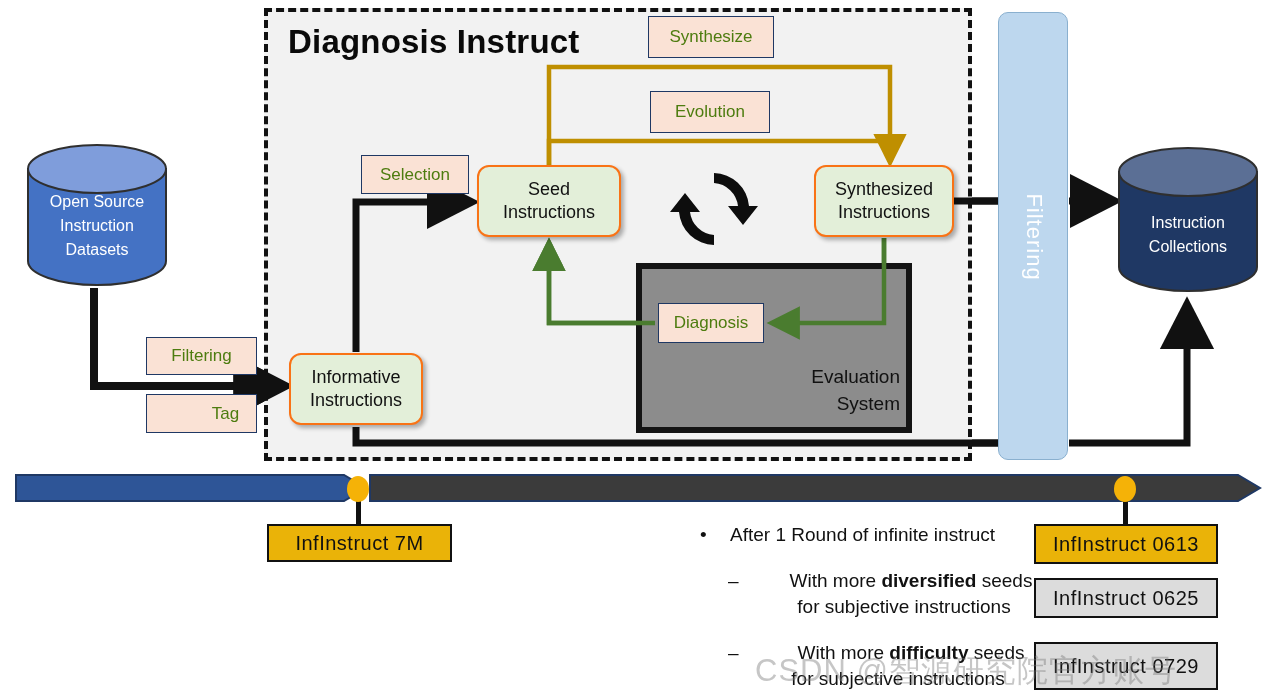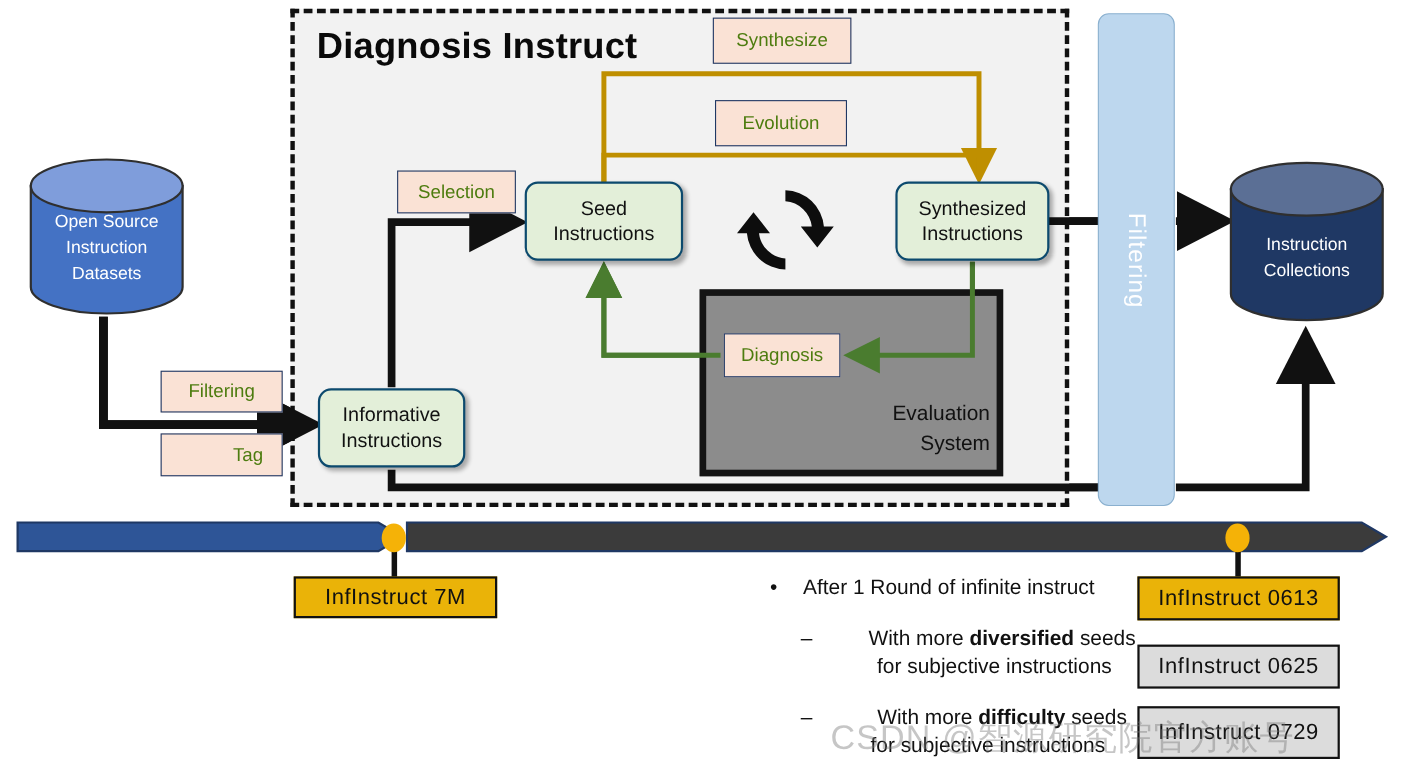--- a/index.html
+++ b/index.html
@@ -28,21 +28,21 @@
   }
   .b-synthesize{left:648px;top:16px;width:126px;height:42px;}
   .b-evolution{left:650px;top:91px;width:120px;height:42px;}
   .b-selection{left:361px;top:155px;width:108px;height:39px;font-size:17px;}
   .b-diagnosis{left:658px;top:303px;width:106px;height:40px;}
   .b-filtering-lbl{left:146px;top:337px;width:111px;height:38px;}
   .b-tag-lbl{left:146px;top:394px;width:111px;height:39px;padding-left:48px;}
 
   
   .greenbox{
-    background:#e3efd9;border:2px solid #0c4a6e;border-radius:12px;
+    background:#e3efd9;border:2px solid #f97316;border-radius:12px;
     color:#111;font-size:18px;text-align:center;line-height:23px;
     display:flex;align-items:center;justify-content:center;
     box-shadow:3px 3px 4px rgba(0,0,0,.30);
   }
   .g-seed{left:477px;top:165px;width:144px;height:72px;}
   .g-synth{left:814px;top:165px;width:140px;height:72px;}
   .g-inform{left:289px;top:353px;width:134px;height:72px;}
 
   
   .eval-outer{
@@ -224,21 +224,21 @@
   </svg>
 
   <div class="abs tl-stem" style="left:356px;top:488px;height:40px;"></div>
   <div class="abs tl-dot" style="left:347px;top:476px;"></div>
   <div class="abs lblbox" style="left:267px;top:524px;width:185px;height:38px;">InfInstruct  7M</div>
 
   <div class="abs tl-stem" style="left:1123px;top:488px;height:40px;"></div>
   <div class="abs tl-dot" style="left:1114px;top:476px;"></div>
   <div class="abs lblbox" style="left:1034px;top:524px;width:184px;height:40px;">InfInstruct  0613</div>
 
-  <div class="abs lblbox gray" style="left:1034px;top:578px;width:184px;height:40px;margin-top:8px;">InfInstruct  0625</div>
+  <div class="abs lblbox gray" style="left:1034px;top:578px;width:184px;height:40px;">InfInstruct  0625</div>
   <div class="abs lblbox gray" style="left:1034px;top:642px;width:184px;height:48px;">InfInstruct  0729</div>
 
   <div class="abs bullets">
 
     <div class="bl1">
       <span class="dot">•</span><span>After 1 Round of infinite instruct</span>
     </div>
 
     <div class="bl2" style="left:28px;top:44px;width:320px;">
       <span class="dash">–</span>

